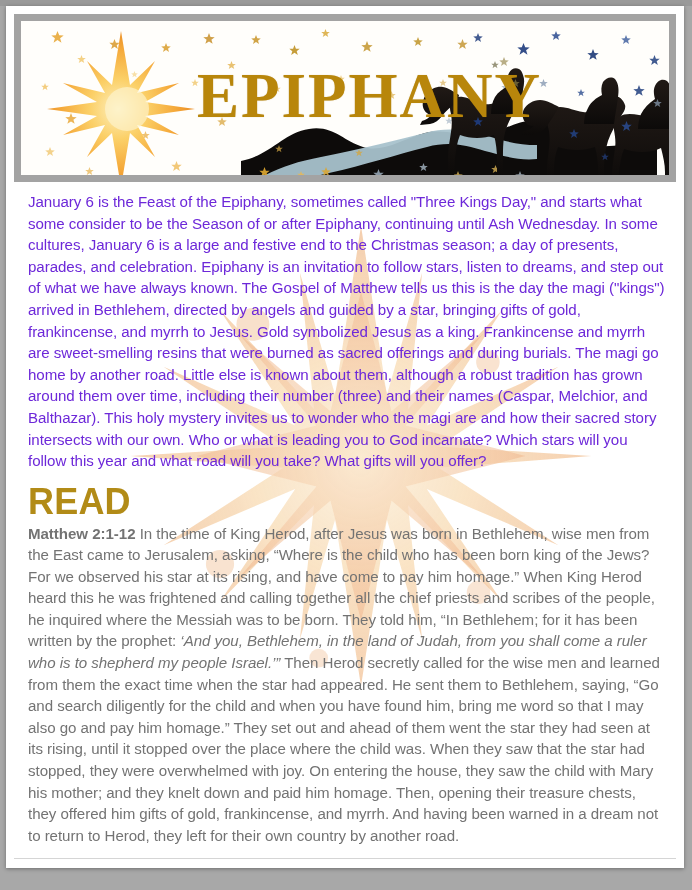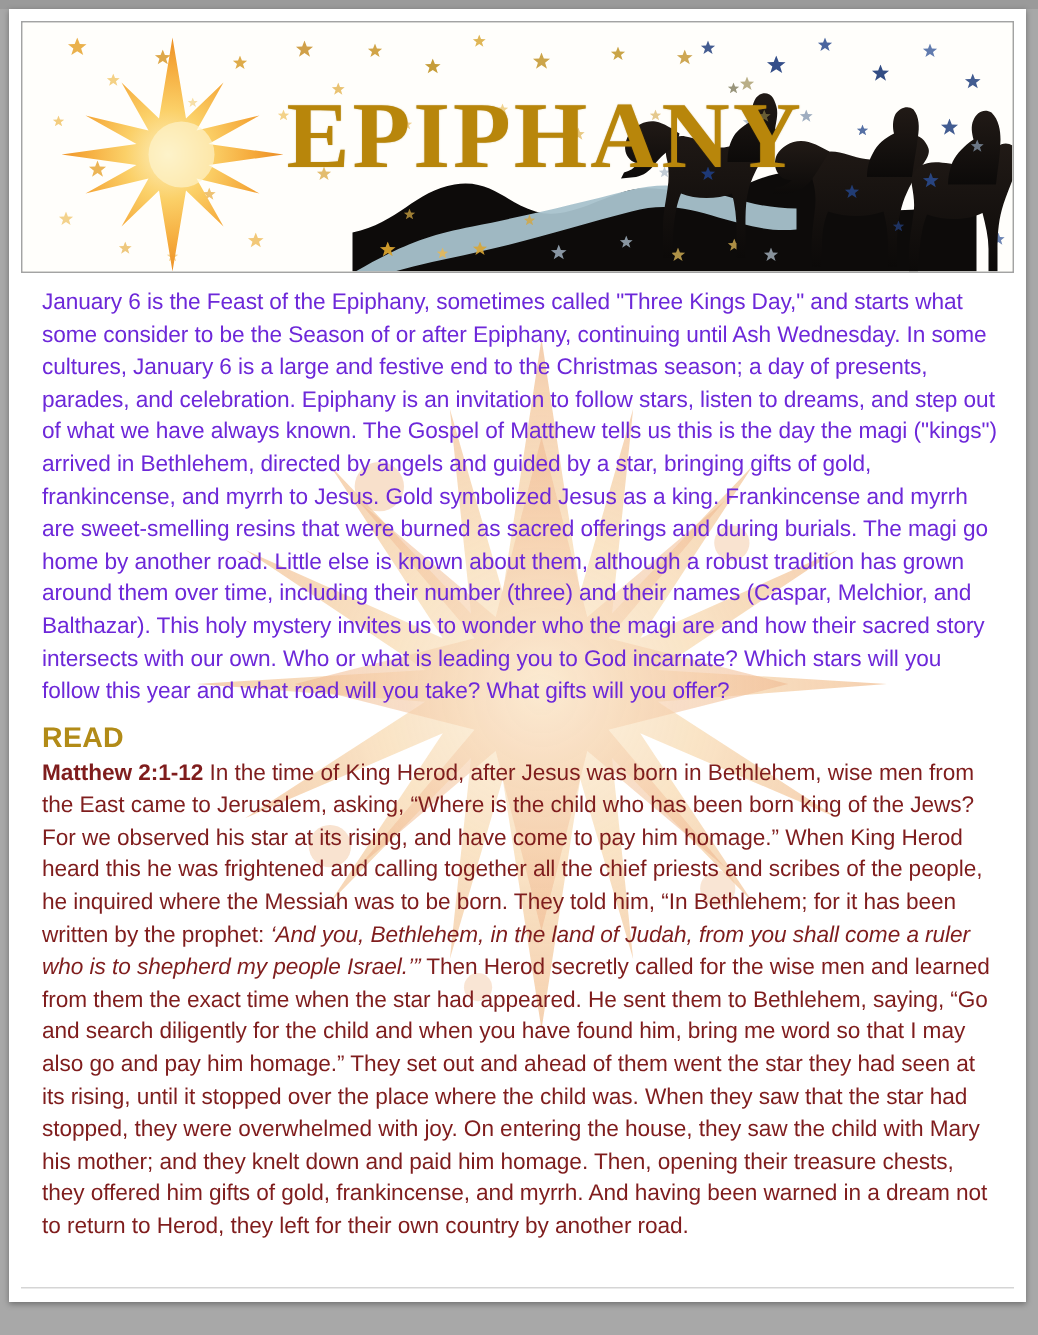--- a/index.html
+++ b/index.html
@@ -39,21 +39,21 @@
   
   .banner {
     position: absolute;
     left: 8px;
     top: 8px;
     width: 662px;
     height: 168px;
     overflow: hidden;
     background: #fffdf8;
     z-index: 2;
-    border: 1px solid #a3a3a3;
+    border: 7px solid #a3a3a3;
     box-sizing: border-box;
   }
   .banner svg { display:block; }
   .banner-title {
     position: absolute;
     left: 176px;
     top: 44px;
     font-family: "Liberation Serif", serif;
     font-weight: bold;
     font-size: 63px;
@@ -73,31 +73,31 @@
   }
   .para {
     font-size: 15.1px;
     line-height: 21.6px;
     color: #6d28d9;
     text-align: left;
     margin: 0;
     letter-spacing: -0.05px;
   }
   .read-heading {
-    font-size: 19px;
+    font-size: 36px;
     font-weight: bold;
     color: #b28b17;
     margin: 11px 0 2px 0;
     letter-spacing: 0.2px;
     line-height: 1.05;
   }
   .scripture {
     font-size: 15.1px;
     line-height: 21.6px;
-    color: #7f1d1d;
+    color: #737373;
     margin: 0;
     letter-spacing: -0.05px;
   }
   .ref { font-weight: bold; }
   .quote-italic { font-style: italic; }
   .bottom-rule {
     position:absolute;
     left: 8px;
     top: 852px;
     width: 662px;

